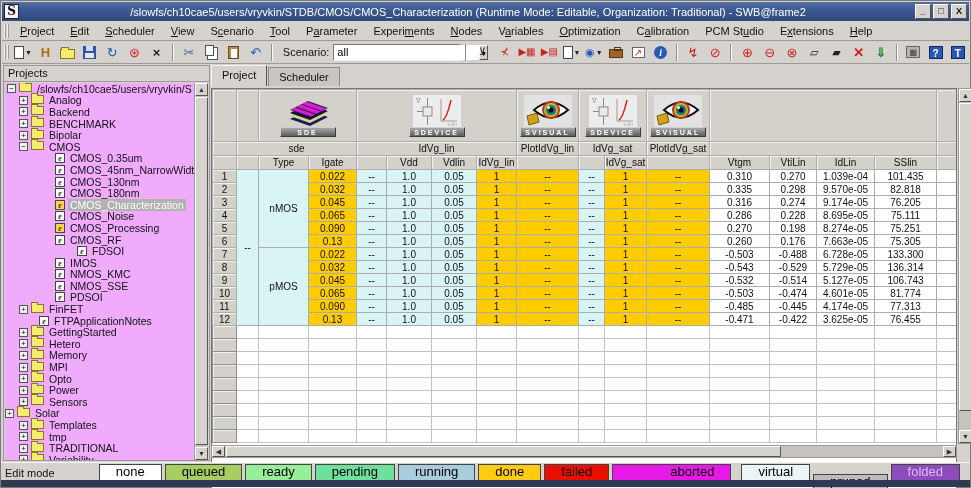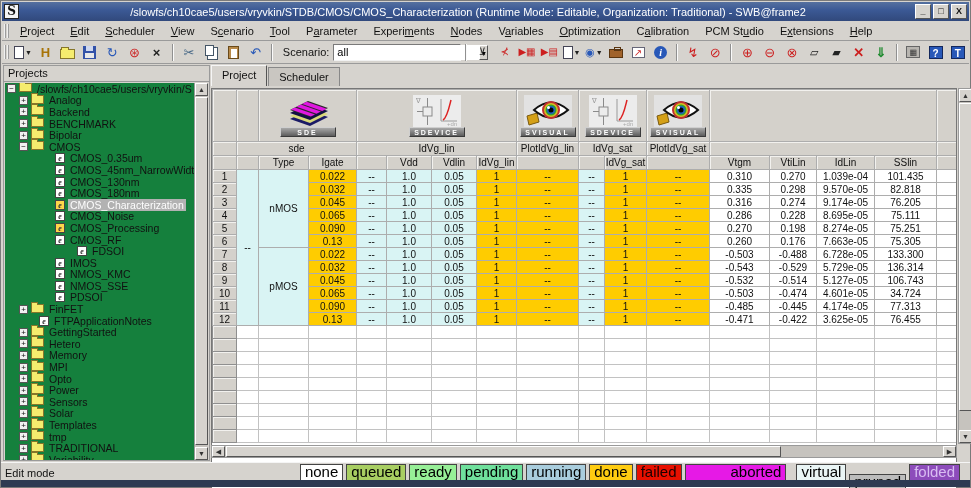--- a/index.html
+++ b/index.html
@@ -50,21 +50,21 @@
   .ic-sq { width:14px; height:13px; background:#2858b8; color:#fff; font:bold 10px "Liberation Sans",sans-serif; text-align:center; line-height:13px; border:1px solid #13275c; }
   .ic-calc { width:14px; height:12px; background:#b8b5b0; border:1px solid #666; color:#333; font-size:8px; line-height:11px; text-align:center; }
   .scenario-label { margin:0 4px 0 6px; color:#111; }
   .combo { width:128px; height:17px; background:#fff; border:1px solid; border-color:#7a7a7a #f2f2f2 #f2f2f2 #7a7a7a; display:flex; }
   .combo input { flex:1; border:none; outline:none; font:11px "Liberation Sans",sans-serif; padding-left:3px; background:#fff; }
   .combo-btn { width:15px; background:#d6d3ce; border:1px solid; border-color:#fff #555 #555 #fff; font-size:7px; text-align:center; line-height:15px; }
 
   
   .left-panel { position:absolute; left:2px; top:64px; width:207px; height:396px; background:#d6d3ce; border:1px solid #9a9a9a; }
   .panel-header { height:16px; line-height:15px; padding-left:4px; border-bottom:1px solid #9a9a9a; background:#d6d3ce; color:#111; }
-  .tree { position:absolute; top:17px; left:1px; right:15px; bottom:0; overflow:hidden; background:#15803d; }
+  .tree { position:absolute; top:17px; left:1px; right:15px; bottom:0; overflow:hidden; background:#f0abfc; }
   .titem { height:11.6px; display:flex; align-items:center; white-space:nowrap; font-size:10.5px; }
   .exp { width:9px; height:9px; margin-right:3px; flex:none; position:relative; }
   .exp-plus, .exp-minus { background:#f0f0f0; border:1px solid #555; font:8px/7px "Liberation Sans",sans-serif; text-align:center; color:#111; }
   .exp-plus::before { content:"+"; } .exp-minus::before { content:"−"; }
   .exp-none { border:none; background:transparent; }
   .ticon { flex:none; margin-right:3px; position:relative; }
   .folder { width:13px; height:9px; background:#f5ec6e; border:1px solid #86762a; margin-top:-2px; }
   .folder::before { content:""; position:absolute; top:-3px; left:-1px; width:5px; height:2px; background:#f5ec6e; border:1px solid #86762a; border-bottom:none; }
   .doc { width:10px; height:10px; background:#fff; border:1px solid #444; text-align:center; }
   .doc::after { content:"e"; font:italic bold 8px "Liberation Serif",serif; color:#333; line-height:9px; display:block; }
@@ -104,21 +104,21 @@
   .vscroll { position:absolute; left:747px; top:24px; width:14px; height:356px; background:#c6c3be; border:1px solid #9a9a9a; }
   .hscroll { position:absolute; left:0; top:381px; width:746px; height:13px; background:#c6c3be; border:1px solid #9a9a9a; }
   .hs-btn { position:absolute; top:0; width:13px; height:11px; background:#d6d3ce; border:1px solid; border-color:#fff #555 #555 #fff; font-size:7px; text-align:center; line-height:10px; color:#333; }
   .hs-thumb { position:absolute; top:0; height:11px; background:#d6d3ce; border:1px solid; border-color:#fff #555 #555 #fff; }
 
   
   .statusbar { position:absolute; left:0; right:0; top:461px; height:20px; background:#d6d3ce;
     border-top:1px solid #f5f5f5; display:flex; align-items:center; padding:0 4px; }
   .status-text { flex:1; color:#111; }
   .legend { display:flex; align-items:center; margin-right:6px; }
-  .chip { border:1px solid #444; padding:0 4px; margin-left:3px; font-size:15px; height:17px; line-height:14px; }
+  .chip { border:1px solid #444; padding:0 16px; margin-left:3px; font-size:13px; height:17px; line-height:14px; }
   .chip.gap { margin-left:10px; }
   .bottom-strip { position:absolute; left:0; right:0; bottom:0; height:7px; background:#2e3a52; }
 </style>
 </head>
 <body>
 
 <div class="window">
 
   <div class="titlebar">
     <div class="title-icon">S</div>
@@ -402,21 +402,21 @@
           <div class="titem" style="padding-left: 14px;">
           <span class="exp exp-plus"></span>
           <span class="ticon folder"></span>
           <span class="tlabel">Power</span>
         </div>
           <div class="titem" style="padding-left: 14px;">
           <span class="exp exp-plus"></span>
           <span class="ticon folder"></span>
           <span class="tlabel">Sensors</span>
         </div>
-          <div class="titem" style="padding-left: 14px;">
+          <div class="titem" style="">
           <span class="exp exp-plus"></span>
           <span class="ticon folder"></span>
           <span class="tlabel">Solar</span>
         </div>
           <div class="titem" style="padding-left: 14px;">
           <span class="exp exp-plus"></span>
           <span class="ticon folder"></span>
           <span class="tlabel">Templates</span>
         </div>
           <div class="titem" style="padding-left: 14px;">
@@ -751,21 +751,21 @@
           <td class="cy">1.0</td>
           <td class="cy">0.05</td>
           <td class="og">1</td>
           <td class="og">--</td>
           <td class="cy">--</td>
           <td class="og">1</td>
           <td class="og">--</td>
           <td class="out dv">-0.503</td>
           <td class="out">-0.474</td>
           <td class="out">4.601e-05</td>
-          <td class="out">34.724</td>
+          <td class="out">81.774</td>
           <td class="out"></td>
         </tr>
         <tr class="data-row">
           <td class="rn">11</td>
           <td class="og">0.090</td>
           <td class="cy">--</td>
           <td class="cy">1.0</td>
           <td class="cy">0.05</td>
           <td class="og">1</td>
           <td class="og">--</td>

